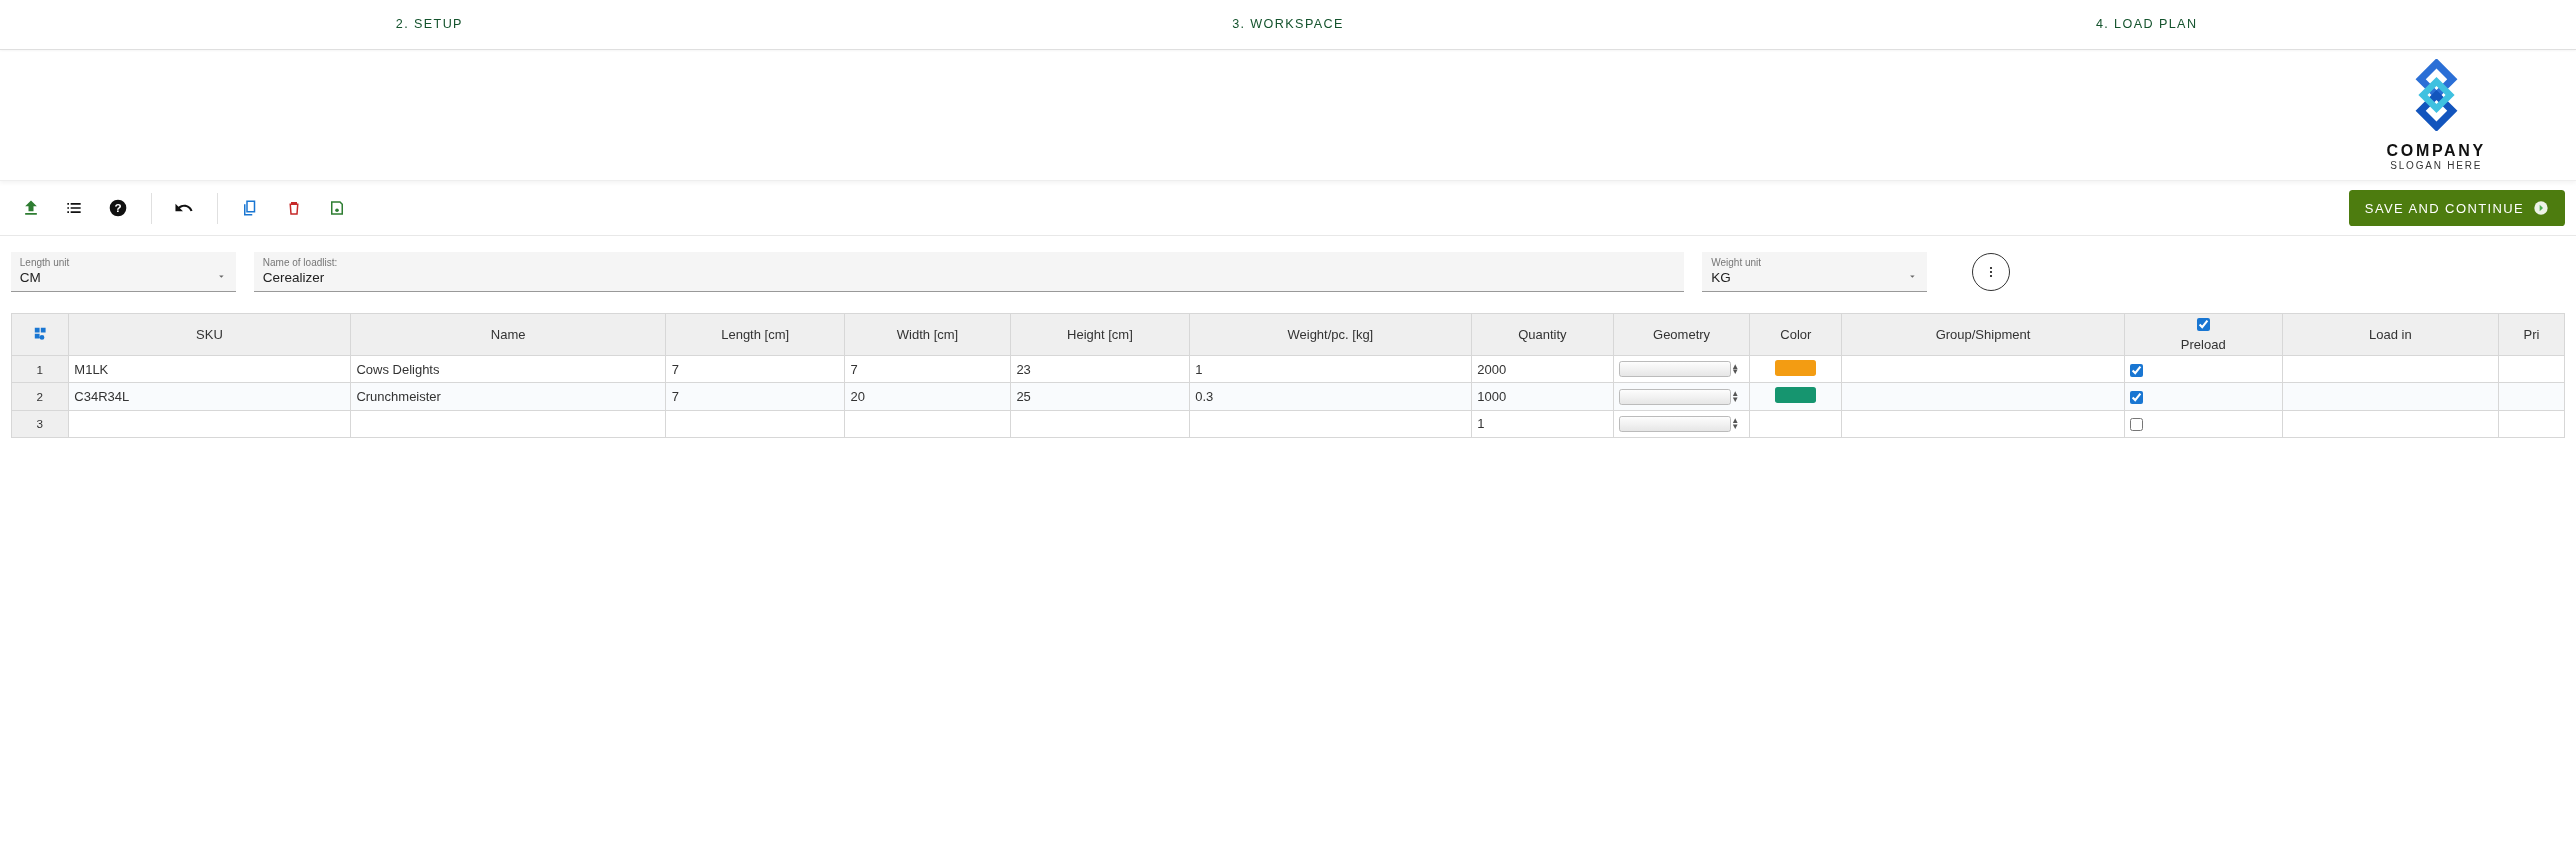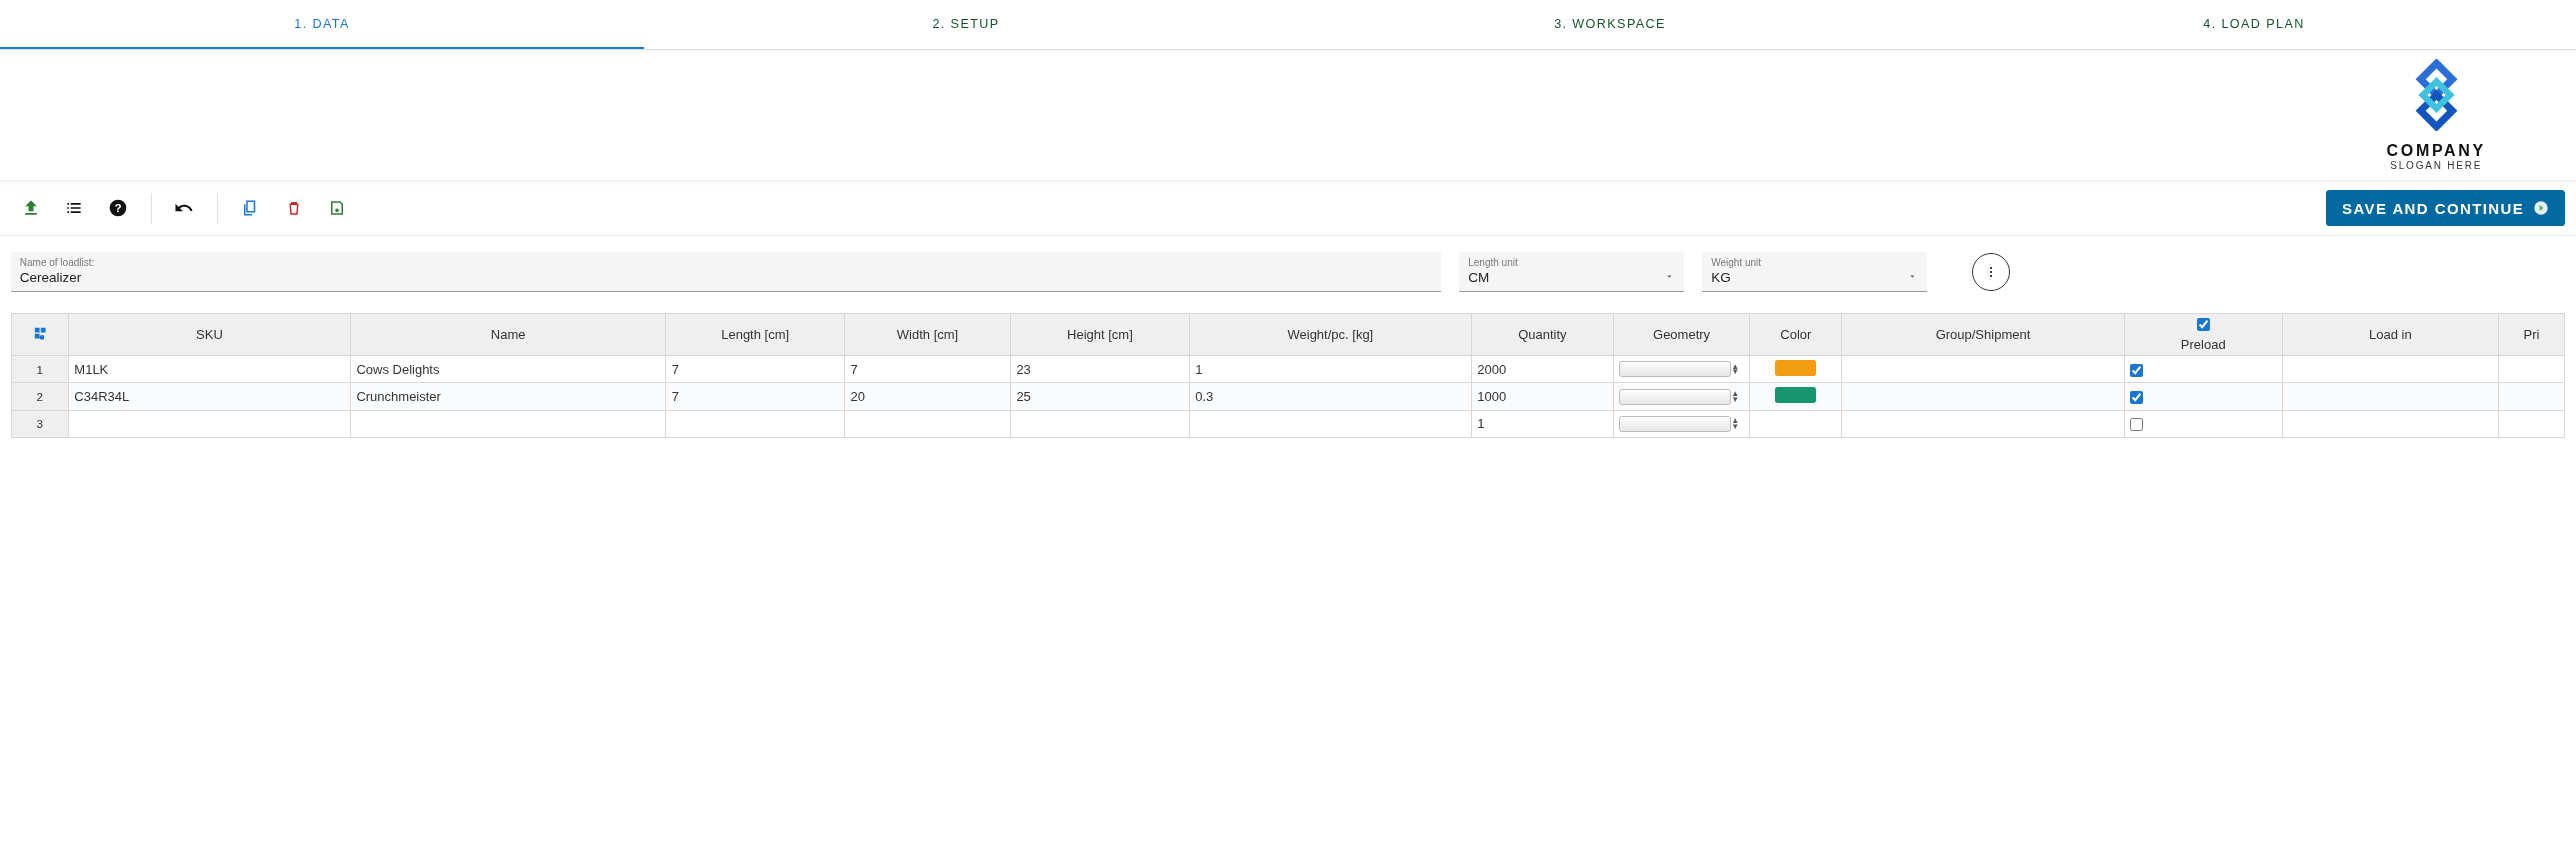--- a/index.html
+++ b/index.html
@@ -15,21 +15,21 @@
   .logo-block { display: flex; flex-direction: column; align-items: center; }
   .logo-text { font-weight: 600; letter-spacing: 2.7px; font-size: 16px; color: #111; margin-top: 11px; }
   .logo-sub { font-size: 10px; letter-spacing: 1.8px; color: #333; }
   .logo-svg { width: 99px; height: 72px; }
   
   
   .toolbar { display: flex; align-items: center; padding: 9px 10.8px; border-bottom: 0.9px solid #e8e8e8; gap: 3.6px; }
   .tool-btn { width: 40px; height: 32px; display: inline-flex; align-items: center; justify-content: center; border-radius: 3.6px; cursor: pointer; }
   .tool-divider { width: 0.9px; height: 31px; background: #e0e0e0; margin: 0 9px; }
   .toolbar-spacer { flex: 1; }
-  .save-btn { background: #0369a1; color: #fff; font-weight: 700; letter-spacing: 1.4px; font-size: 15px; padding: 0 16px; height: 36px; border-radius: 3.6px; display: inline-flex; align-items: center; gap: 9px; cursor: pointer; border: none; }
+  .save-btn { background: #4d7c0f; color: #fff; font-weight: 400; letter-spacing: 1.4px; font-size: 13px; padding: 0 16px; height: 36px; border-radius: 3.6px; display: inline-flex; align-items: center; gap: 9px; cursor: pointer; border: none; }
   
   
   .form-row { display: flex; align-items: center; gap: 18px; padding: 16px 10.8px 9px 10.8px; }
   .field { position: relative; background: #f5f5f5; border-bottom: 0.9px solid #999; padding: 5.4px 9px 5.4px 9px; display: flex; flex-direction: column; }
   .field-lg { flex: 0 0 56%; }
   .field-md { width: 225px; }
   .field-label { font-size: 10px; color: #777; }
   .field-value { font-size: 13.5px; color: #222; padding-top: 1.8px; }
   .field-input { border: none; background: transparent; font-size: 13.5px; color: #222; padding-top: 1.8px; outline: none; width: 100%; }
   .field-select { display: flex; align-items: center; justify-content: space-between; }
@@ -47,21 +47,20 @@
   .hdr-chk { display: inline-flex; align-items: center; gap: 5.4px; justify-content: center; width: 100%; flex-direction: column; }
   .color-swatch { width: 41px; height: 16px; border-radius: 2.7px; display: inline-block; }
   .geometry-cell { display: flex; align-items: center; justify-content: space-between; }
   .stepper { width: 12.6px; display: flex; flex-direction: column; line-height: 5.4px; font-size: 8px; color: #555; }
   .center { text-align: center; }
 </style>
 </head>
 <body>
 
 <div class="tabs">
-  <div class="tab active">1. DATA</div>
   <div class="tab">2. SETUP</div>
   <div class="tab">3. WORKSPACE</div>
   <div class="tab">4. LOAD PLAN</div>
 </div>
 
 <div class="logo-area">
   <div class="logo-block">
     <svg class="logo-svg" viewBox="0 0 120 90">
       <g transform="translate(60,45) rotate(45)">
         <rect x="-28" y="-28" width="28" height="28" fill="none" stroke="#2b6fd6" stroke-width="9"></rect>
@@ -118,32 +117,32 @@
   <button class="save-btn">
     <span>SAVE AND CONTINUE</span>
     <svg width="16" height="16" viewBox="0 0 24 24">
         <circle cx="12" cy="12" r="10" fill="#fff" opacity="0.9"></circle>
         <path fill="#4caf50" d="M10 7l5 5-5 5V7z"></path>
       </svg>
   </button>
 </div>
 
 <div class="form-row">
-  <div class="field field-lg">
-    <span class="field-label">Name of loadlist:</span>
-    <input class="field-input" value="Cerealizer" style="">
-  </div>
   <div class="field field-md">
     <span class="field-label">Length unit</span>
     <div class="field-select">
       <span class="field-value">CM</span>
       <svg width="10.8" height="10.8" viewBox="0 0 24 24">
           <path fill="#666" d="M7 10l5 5 5-5z"></path>
         </svg>
     </div>
+  </div>
+  <div class="field field-lg">
+    <span class="field-label">Name of loadlist:</span>
+    <input class="field-input" value="Cerealizer" style="">
   </div>
   <div class="field field-md">
     <span class="field-label">Weight unit</span>
     <div class="field-select">
       <span class="field-value">KG</span>
       <svg width="10.8" height="10.8" viewBox="0 0 24 24">
           <path fill="#666" d="M7 10l5 5 5-5z"></path>
         </svg>
     </div>
   </div>

